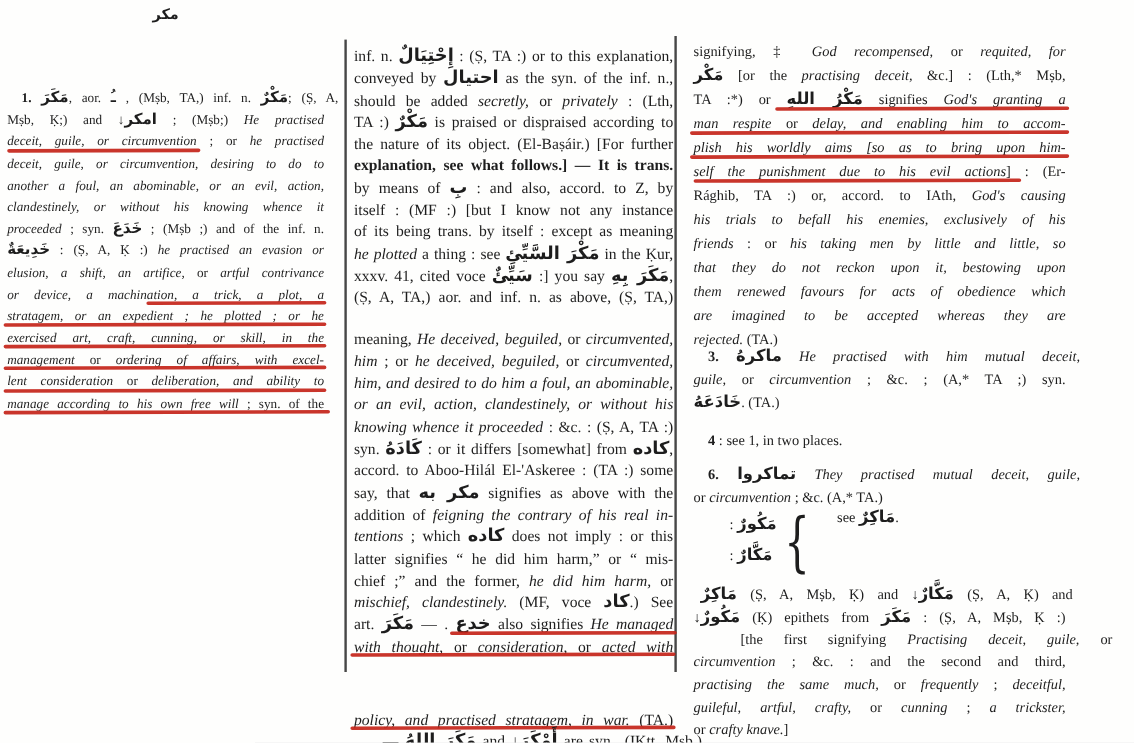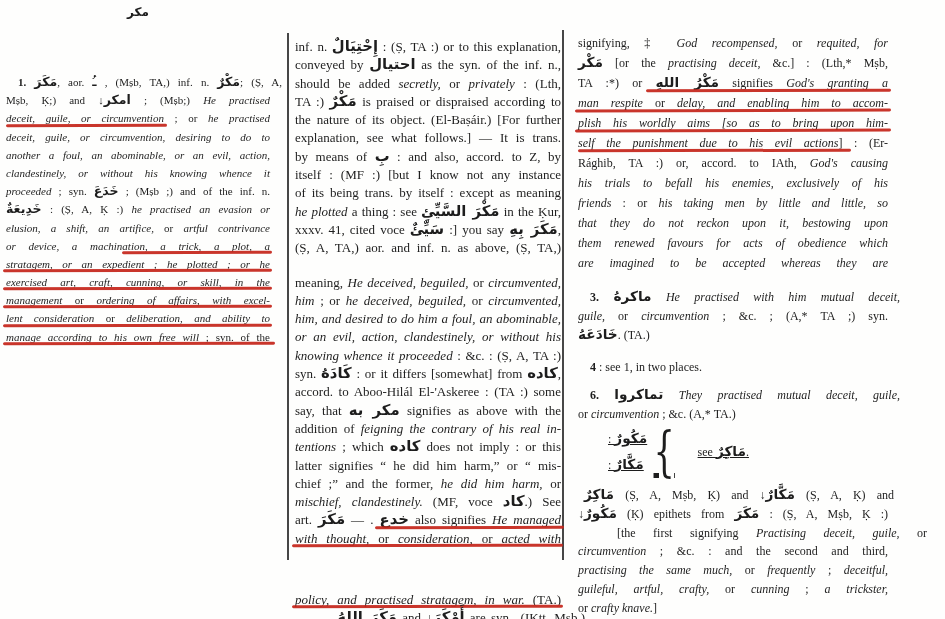--- a/index.html
+++ b/index.html
@@ -28,21 +28,21 @@
   .red{
     position:absolute;height:2.5px;background:#c5261b;bottom:1.5px;
     border-radius:2px;opacity:.93;transform:rotate(-0.15deg);
   }
   .rule{position:absolute;width:1.6px;background:#474747;}
   .braceRow{line-height:26px;height:26px;}
   .braceGlyph{
     font-size:54px;font-weight:400;line-height:56px;
     font-family:"DejaVu Serif",serif;transform:scaleX(.62);
   }
-  .braceWrap{display:flex;align-items:center;text-decoration:underline;}
+  .braceWrap{display:flex;align-items:flex-start;}
   .seeTxt{margin-left:16px;}
 </style>
 </head>
 <body>
 
 <div id="page">
   <div class="heading" style="left: 6px; top: 5px; width: 264px; font-size: 12px;">مكر</div>
 <div class="rule" style="left: 287px; top: 33px; height: 527px;"></div>
     <div class="rule" style="left: 562px; top: 30px; height: 530px;"></div>
     <div class="col" style="left: 6px; top: 0px; width: 264px; height: 619px; font-size: 11px; margin-top: 35px;">
@@ -64,21 +64,21 @@
         <div class="ln" style="height: 18.2px; line-height: 18.2px;"><span class="it">manage according to his own free will</span><span> ; syn. of the</span><div class="red" style="left: -1%; width: 103%;"></div></div>
       </div>
     </div>
     <div class="col" style="left: 295px; top: 0px; width: 266px; height: 619px; font-size: 13px;">
       <div class="blk" style="top: 38px;">
         <div class="ln" style="height: 18.3px; line-height: 18.3px;"><span>inf. n. </span><span class="ar">إِحْتِيَالٌ</span><span> : (Ṣ, TA :) or to this explanation,</span></div>
         <div class="ln" style="height: 18.3px; line-height: 18.3px;"><span>conveyed by </span><span class="ar">احتيال</span><span> as the syn. of the inf. n.,</span></div>
         <div class="ln" style="height: 18.3px; line-height: 18.3px;"><span>should be added </span><span class="it">secretly,</span><span> or </span><span class="it">privately</span><span> : (Lth,</span></div>
         <div class="ln" style="height: 18.3px; line-height: 18.3px;"><span>TA :) </span><span class="ar">مَكْرٌ</span><span> is praised or dispraised according to</span></div>
         <div class="ln" style="height: 18.3px; line-height: 18.3px;"><span>the nature of its object. (El-Baṣáir.) [For further</span></div>
-        <div class="ln" style="height: 18.3px; line-height: 18.3px;"><span>explanation, see what follows.] — It is trans.</span></div>
+        <div class="ln" style="height: 18.3px; line-height: 18.3px; font-weight: bold;"><span>explanation, see what follows.] — It is trans.</span></div>
         <div class="ln" style="height: 18.3px; line-height: 18.3px;"><span>by means of </span><span class="ar">بِ</span><span> : and also, accord. to Z, by</span></div>
         <div class="ln" style="height: 18.3px; line-height: 18.3px;"><span>itself : (MF :) [but I know not any instance</span></div>
         <div class="ln" style="height: 18.3px; line-height: 18.3px;"><span>of its being trans. by itself : except as meaning</span></div>
         <div class="ln" style="height: 18.3px; line-height: 18.3px;"><span class="it">he plotted</span><span> a thing : see </span><span class="ar">مَكْرَ السَّيِّئِ</span><span> in the Ḳur,</span></div>
         <div class="ln" style="height: 18.3px; line-height: 18.3px;"><span>xxxv. 41, cited voce </span><span class="ar">سَيِّئٌ</span><span> :] you say </span><span class="ar">مَكَرَ بِهِ</span><span>,</span></div>
         <div class="ln" style="height: 18.3px; line-height: 18.3px;"><span>(Ṣ, A, TA,) aor. and inf. n. as above, (Ṣ, TA,)</span></div>
         <div class="ln" style="height: 18.3px; line-height: 18.3px; margin-top: 16px;"><span>meaning, </span><span class="it">He deceived, beguiled,</span><span> or </span><span class="it">circumvented,</span></div>
         <div class="ln" style="height: 18.3px; line-height: 18.3px;"><span class="it">him</span><span> ; or </span><span class="it">he deceived, beguiled,</span><span> or </span><span class="it">circumvented,</span></div>
         <div class="ln" style="height: 18.3px; line-height: 18.3px;"><span class="it">him, and desired to do him a foul, an abominable,</span></div>
         <div class="ln" style="height: 18.3px; line-height: 18.3px;"><span class="it">or an evil, action, clandestinely, or without his</span></div>
@@ -104,20 +104,21 @@
         <div class="ln" style="height: 20px; line-height: 20px;"><span>TA :*) or </span><span class="ar">مَكْرُ اللهِ</span><span> signifies </span><span class="it">God's granting a</span><div class="red" style="left: 22%; width: 79%;"></div></div>
         <div class="ln" style="height: 20px; line-height: 20px;"><span class="it">man respite</span><span> or </span><span class="it">delay, and enabling him to accom-</span><div class="red" style="left: -1%; width: 102%;"></div></div>
         <div class="ln" style="height: 20px; line-height: 20px;"><span class="it">plish his worldly aims</span><span class="it"> [so as to bring upon him-</span><div class="red" style="left: -1%; width: 102%;"></div></div>
         <div class="ln" style="height: 20px; line-height: 20px;"><span class="it">self the punishment due to his evil actions</span><span>] : (Er-</span><div class="red" style="left: 0%; width: 88%;"></div></div>
         <div class="ln" style="height: 20px; line-height: 20px;"><span>Rághib, TA :) or, accord. to IAth, </span><span class="it">God's causing</span></div>
         <div class="ln" style="height: 20px; line-height: 20px;"><span class="it">his trials to befall his enemies, exclusively of his</span></div>
         <div class="ln" style="height: 20px; line-height: 20px;"><span class="it">friends</span><span> : or </span><span class="it">his taking men by little and little, so</span></div>
         <div class="ln" style="height: 20px; line-height: 20px;"><span class="it">that they do not reckon upon it, bestowing upon</span></div>
         <div class="ln" style="height: 20px; line-height: 20px;"><span class="it">them renewed favours for acts of obedience which</span></div>
         <div class="ln" style="height: 20px; line-height: 20px;"><span class="it">are imagined to be accepted whereas they are</span></div>
+        <div class="ln nj" style="height: 20px; line-height: 20px;"><span class="it">rejected.</span><span> (TA.)</span></div>
       </div>
       <div class="blk" style="top: 288px;">
         <div class="ln" style="height: 18.8px; line-height: 18.8px; padding-left: 12px;"><span class="bo">3. </span><span class="ar">ماكرهُ</span><span> </span><span class="it">He practised with him mutual deceit,</span></div>
         <div class="ln" style="height: 18.8px; line-height: 18.8px;"><span class="it">guile,</span><span> or </span><span class="it">circumvention</span><span> ; &amp;c. ; (A,* TA ;) syn.</span></div>
         <div class="ln nj" style="height: 18.8px; line-height: 18.8px;"><span class="ar">خَادَعَهُ</span><span>. (TA.)</span></div>
       </div>
       <div class="blk" style="top: 358px;">
         <div class="ln nj" style="height: 19px; line-height: 19px; padding-left: 12px;"><span class="bo">4</span><span> : see 1, in two places.</span></div>
       </div>
       <div class="blk" style="top: 386px;">

